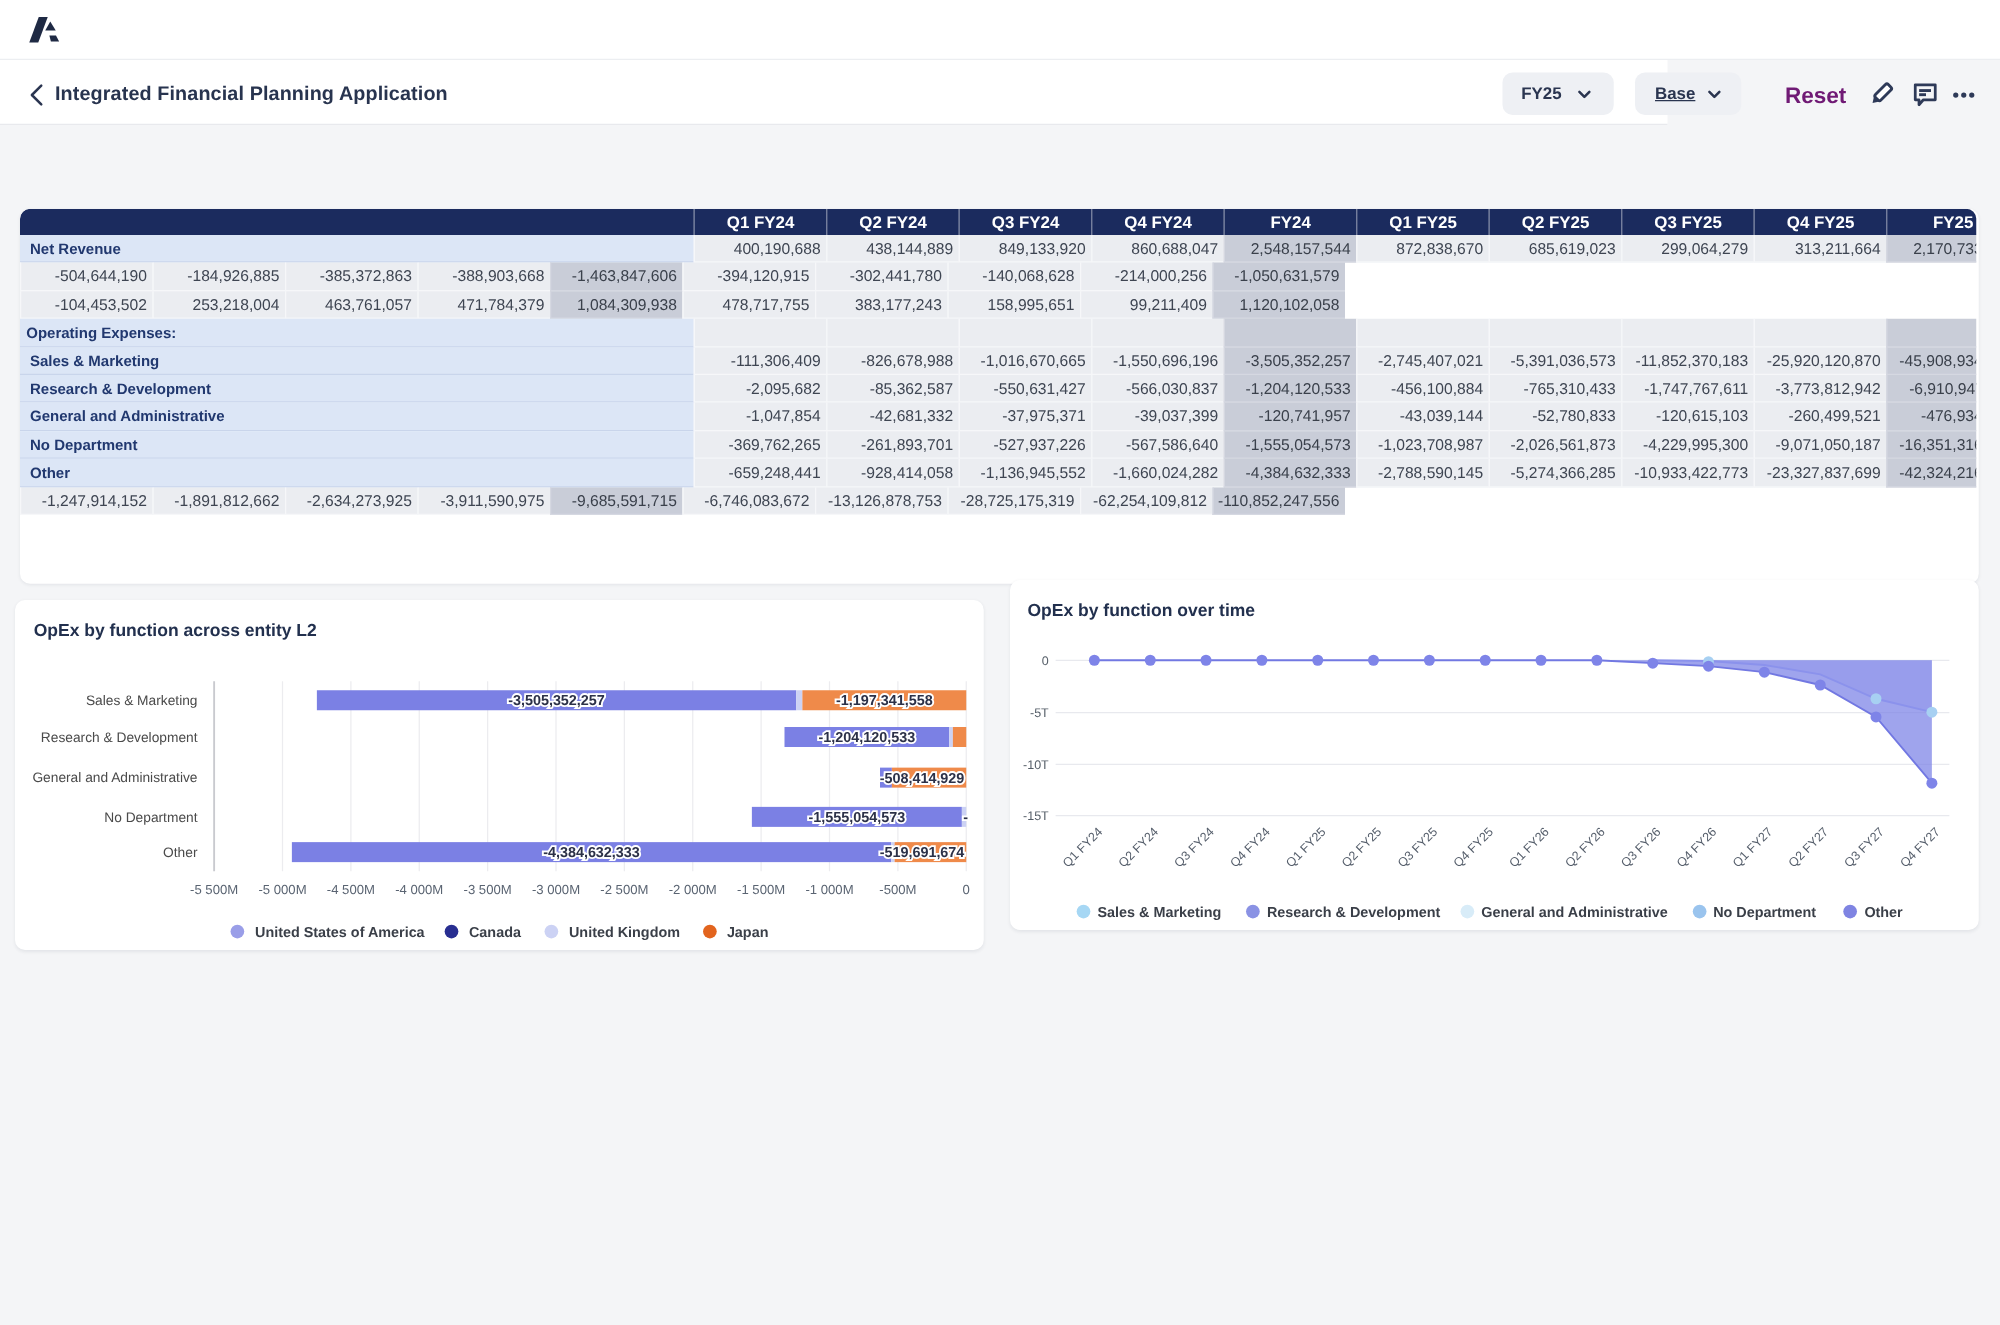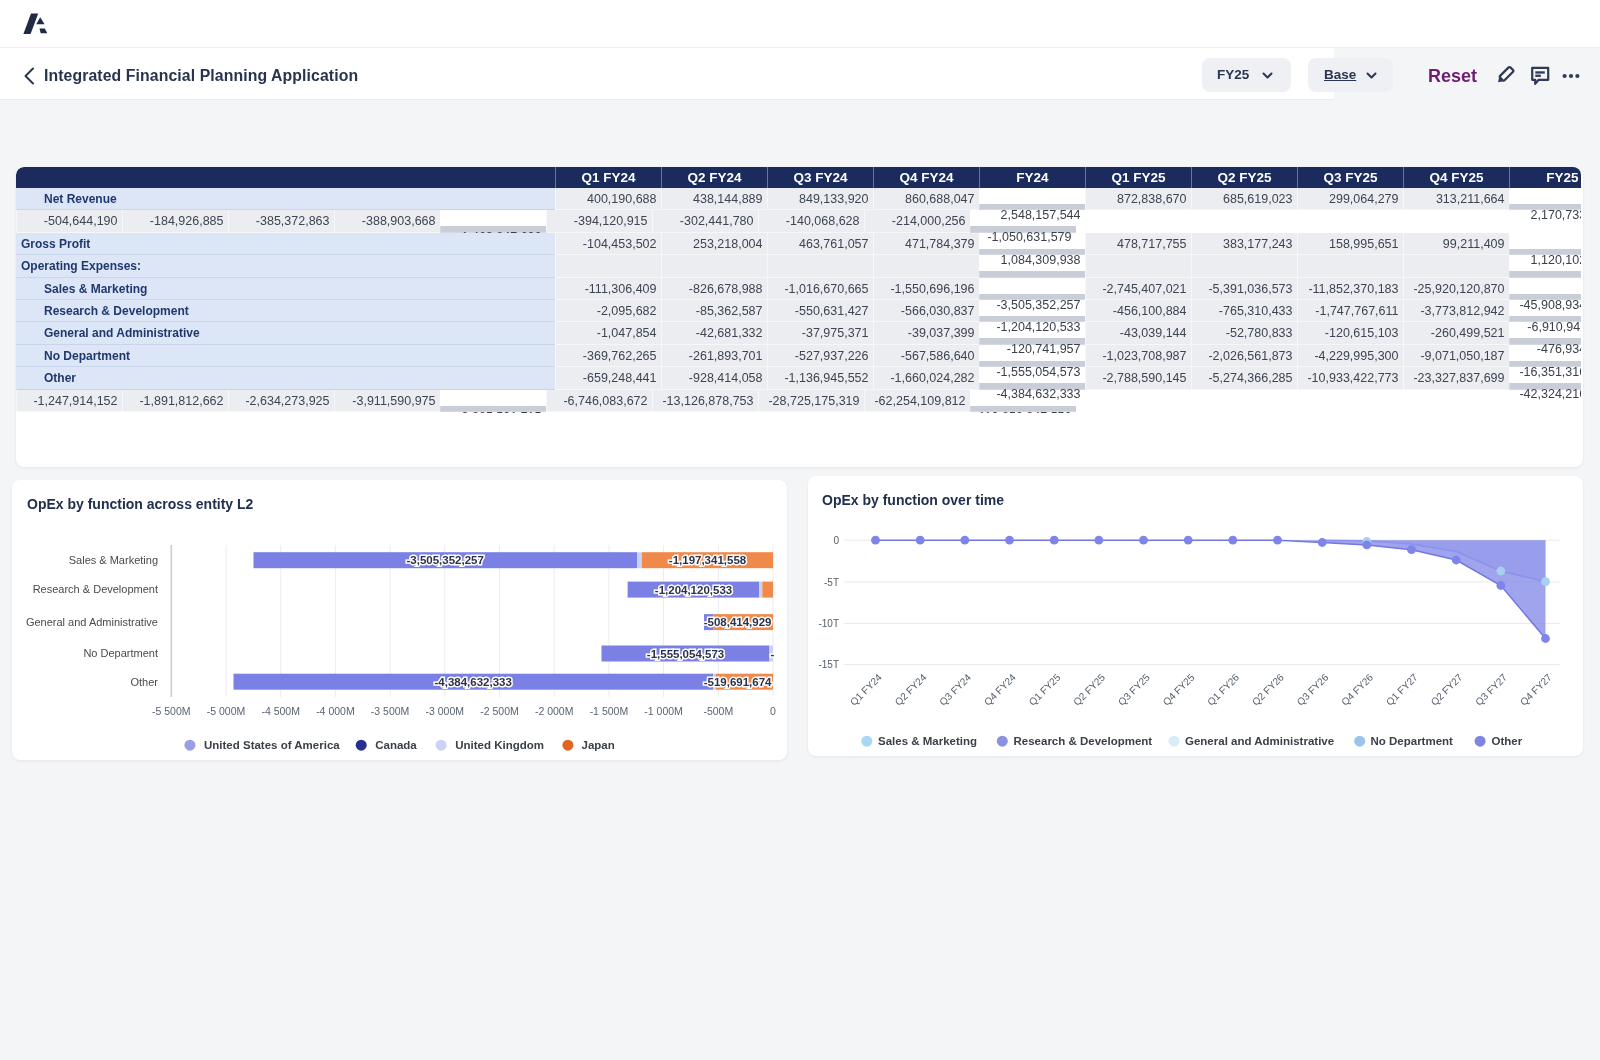--- a/index.html
+++ b/index.html
@@ -10,25 +10,25 @@
   .chip { position:absolute; top:9.5px; height:34px; background:#eef0f4; border-radius:8px; color:#2a3550; font-size:13.5px; font-weight:600; line-height:34px; }
   #reset { position:absolute; top:18px; left:1428px; font-size:18px; font-weight:600; color:#701a75; }
   #tablecard { position:absolute; left:16px; top:167px; width:1567px; height:300px; background:#fff; border-radius:8px; box-shadow:0 1px 3px rgba(25,35,70,0.08); overflow:hidden; }
   #tclip { position:absolute; left:0; top:0; width:1564.5px; height:246px; overflow:hidden; border-radius:8px 8px 0 0; }
   .trow { display:flex; width:1601px; }
   .hrow { height:21px; }
   .drow { height:22.4px; }
   .hcell { background:#1b2b5e; color:#fff; font-size:13.5px; font-weight:bold; text-align:center; line-height:21px; width:106px; border-left:1px solid rgba(255,255,255,0.35); }
   .hlbl { background:#1b2b5e; width:539px; border-left:none; }
   .lbl { width:539px; background:#dce6f6; color:#21386f; font-size:12px; font-weight:bold; line-height:22.4px; border-bottom:1px solid #c9d5eb; padding-left:5px; }
-  .lbl.ind { padding-left:28px; }
+  .lbl.ind { padding-left:8px; }
   .c { width:106px; background:#ebedf1; color:#3e4552; font-size:12.5px; text-align:right; line-height:22.4px; padding-right:4.5px; border-left:1px solid #f6f7f9; border-bottom:1px solid #f6f7f9; }
-  .fy { background:#c9cdd8; color:#3a404b; border-left:1px solid #d5d8e1; border-bottom:1px solid #d5d8e1;margin-top:16px; }
+  .fy { background:#c9cdd8; color:#3a404b; border-left:1px solid #d5d8e1; border-bottom:1px solid #d5d8e1; }
   #card1 { position:absolute; left:12px; top:480px; width:775px; height:280px; background:#fff; border-radius:8px; box-shadow:0 1px 3px rgba(25,35,70,0.08); overflow:hidden; }
-  #card2 { position:absolute; left:808px; top:476px; width:775px; height:280px; background:#fff; border-radius:8px; box-shadow:0 1px 3px rgba(25,35,70,0.08); overflow:hidden; }
+  #card2 { position:absolute; left:808px; top:464px; width:775px; height:280px; background:#fff; border-radius:8px; box-shadow:0 1px 3px rgba(25,35,70,0.08); overflow:hidden; }
 </style>
 </head>
 <body>
 <div id="logobar">
   <svg width="56" height="48" style="position:absolute;left:0;top:0">
     <polygon points="31,13.5 38.2,13.5 30.6,34 23.4,34" fill="#1f2a44"></polygon>
     <polygon points="40.2,17.2 44.6,24.3 36.2,24.3" fill="#1f2a44"></polygon>
     <polygon points="39.5,28.4 44.8,28.4 47.3,33.2 40.7,33.2" fill="#1f2a44"></polygon>
   </svg>
 </div>
@@ -100,21 +100,20 @@
 <div class="c">-385,372,863</div>
 <div class="c">-388,903,668</div>
 <div class="c fy">-1,463,847,606</div>
 <div class="c">-394,120,915</div>
 <div class="c">-302,441,780</div>
 <div class="c">-140,068,628</div>
 <div class="c">-214,000,256</div>
 <div class="c fy">-1,050,631,579</div>
 </div>
 <div class="trow drow">
-<div class="lbl">Gross Profit</div>
 <div class="c">-104,453,502</div>
 <div class="c">253,218,004</div>
 <div class="c">463,761,057</div>
 <div class="c">471,784,379</div>
 <div class="c fy">1,084,309,938</div>
 <div class="c">478,717,755</div>
 <div class="c">383,177,243</div>
 <div class="c">158,995,651</div>
 <div class="c">99,211,409</div>
 <div class="c fy">1,120,102,058</div>

